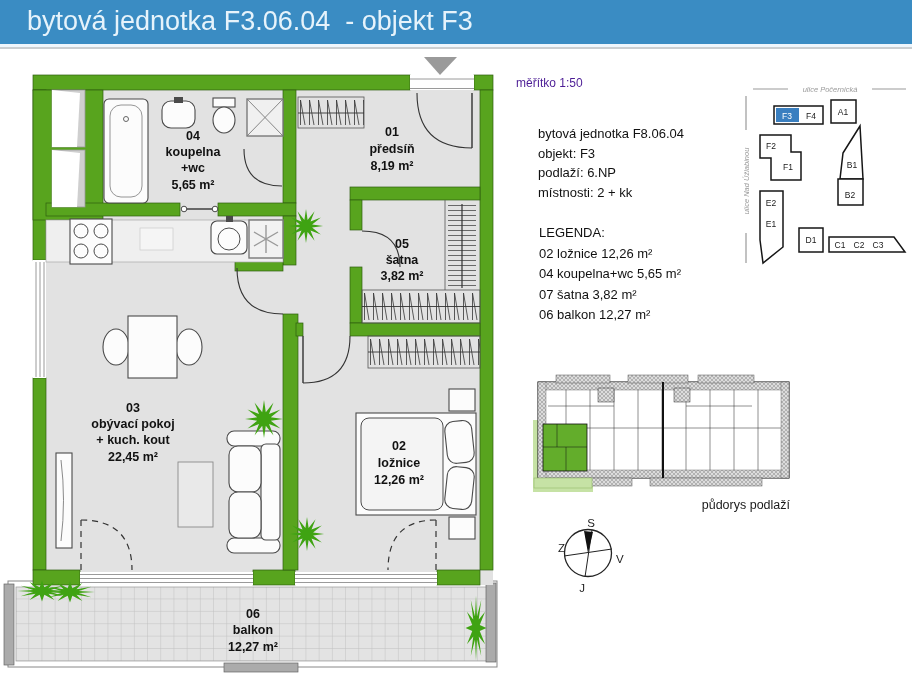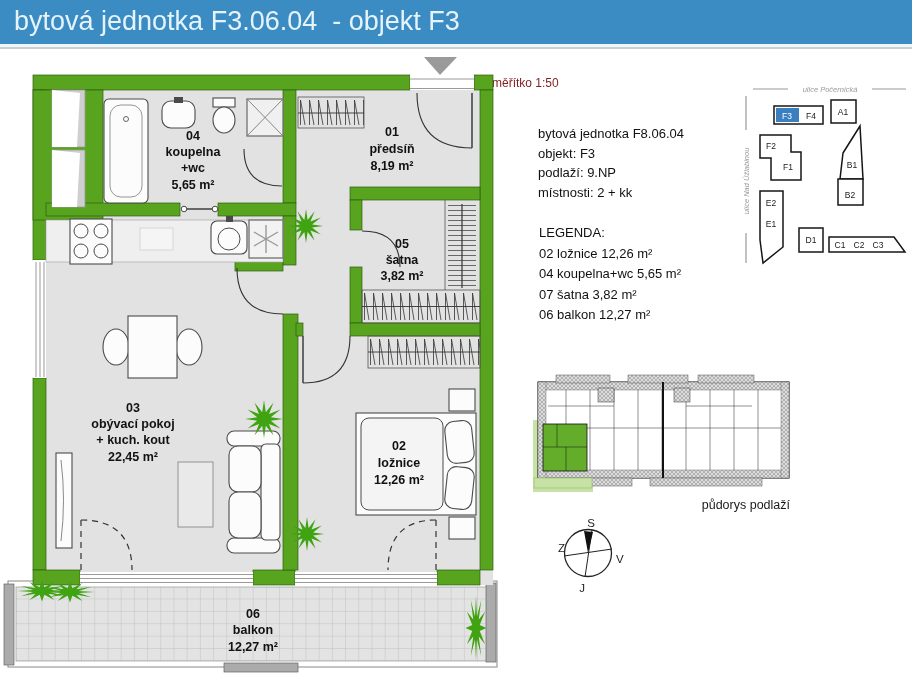--- a/index.html
+++ b/index.html
@@ -1,21 +1,21 @@
 <!DOCTYPE html>
 <html><head>
 <meta charset="utf-8">
 <style>
   html,body{margin:0;padding:0}
   body{width:912px;height:674px;background:#fff;font-family:"Liberation Sans",sans-serif;position:relative;overflow:hidden}
   .abs{position:absolute}
-  #header{left:0;top:0;width:912px;height:44px;background:#3a8cc3;color:#e6f3fb;font-size:27px;line-height:43px;padding-left:14px;white-space:pre;box-sizing:border-box}
+  #header{left:0;top:0;width:912px;height:44px;background:#3a8cc3;color:#e6f3fb;font-size:27px;line-height:43px;padding-left:27px;white-space:pre;box-sizing:border-box}
   #hdr-strip{left:0;top:44px;height:3px;width:912px;background:#eef6fc}
   #hdr-line{left:0;top:47px;height:2px;width:912px;background:#c9ced1}
-  #scale-label{left:492px;top:76px;font-size:12px;color:#7f1d1d}
+  #scale-label{left:516px;top:76px;font-size:12px;color:#4c1d95}
   #info-block{left:538px;top:124px;font-size:13px;color:#111;line-height:19.5px}
   #legend-block{left:539px;top:223px;font-size:13px;color:#111;line-height:20.5px}
   svg{position:absolute}
   svg text{font-family:"Liberation Sans",sans-serif}
   .lbl{font-size:12.5px;font-weight:bold;fill:#111;text-anchor:middle}
   .wall rect{fill:#58a41e;stroke:#2e5f10;stroke-width:.7}
   .fix{fill:#fcfcfc;stroke:#4a4a4a;stroke-width:1.1}
   .arc{fill:none;stroke:#333;stroke-width:1.1}
   .dash{fill:none;stroke:#333;stroke-width:1.2;stroke-dasharray:6 5}
   .win{stroke:#9a9a9a;stroke-width:1;fill:none}
@@ -31,21 +31,21 @@
 
 <div id="header" class="abs">bytová jednotka F3.06.04  - objekt F3</div>
 <div id="hdr-strip" class="abs"></div>
 <div id="hdr-line" class="abs"></div>
 
 <div id="scale-label" class="abs">měřítko 1:50</div>
 
 <div id="info-block" class="abs">
   <div>bytová jednotka F8.06.04</div>
   <div>objekt: F3</div>
-  <div>podlaží: 9.NP</div>
+  <div>podlaží: 6.NP</div>
   <div>místnosti: 2 + kk</div>
 </div>
 
 <div id="legend-block" class="abs">
   <div>LEGENDA:</div>
   <div>02 ložnice 12,26 m²</div>
   <div>04 koupelna+wc 5,65 m²</div>
   <div>07 šatna 3,82 m²</div>
   <div>06 balkon 12,27 m²</div>
 </div>

